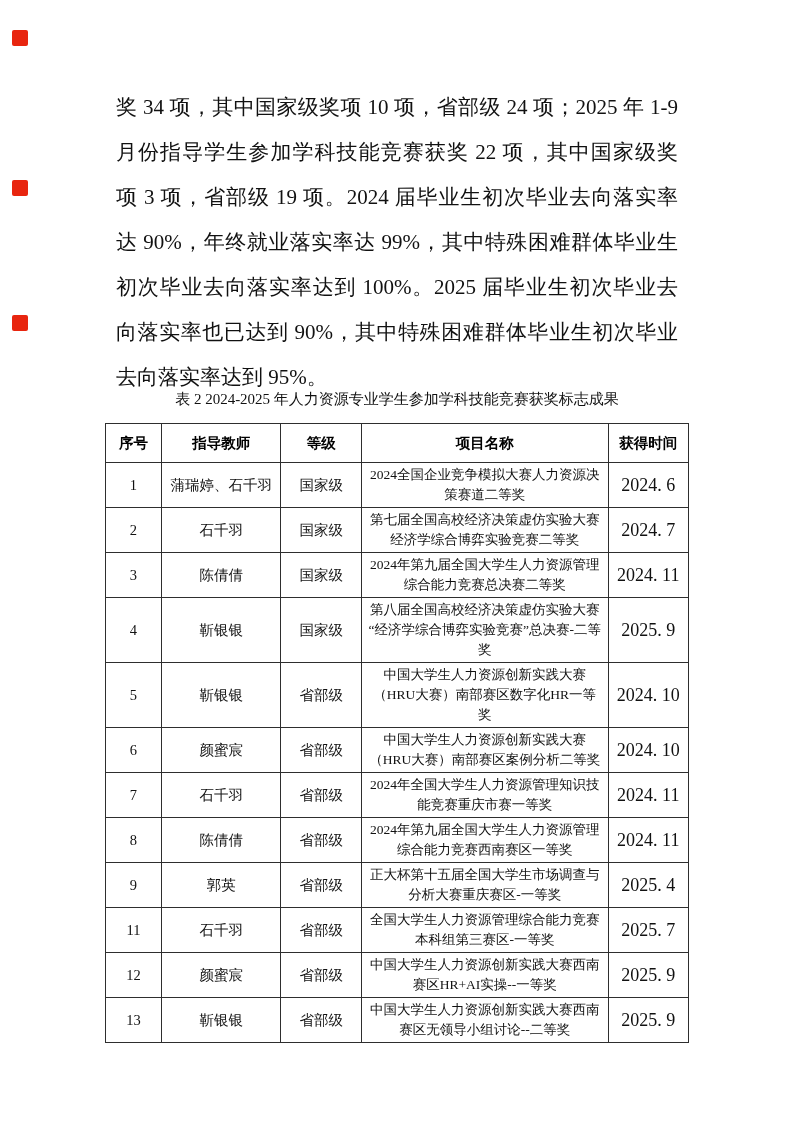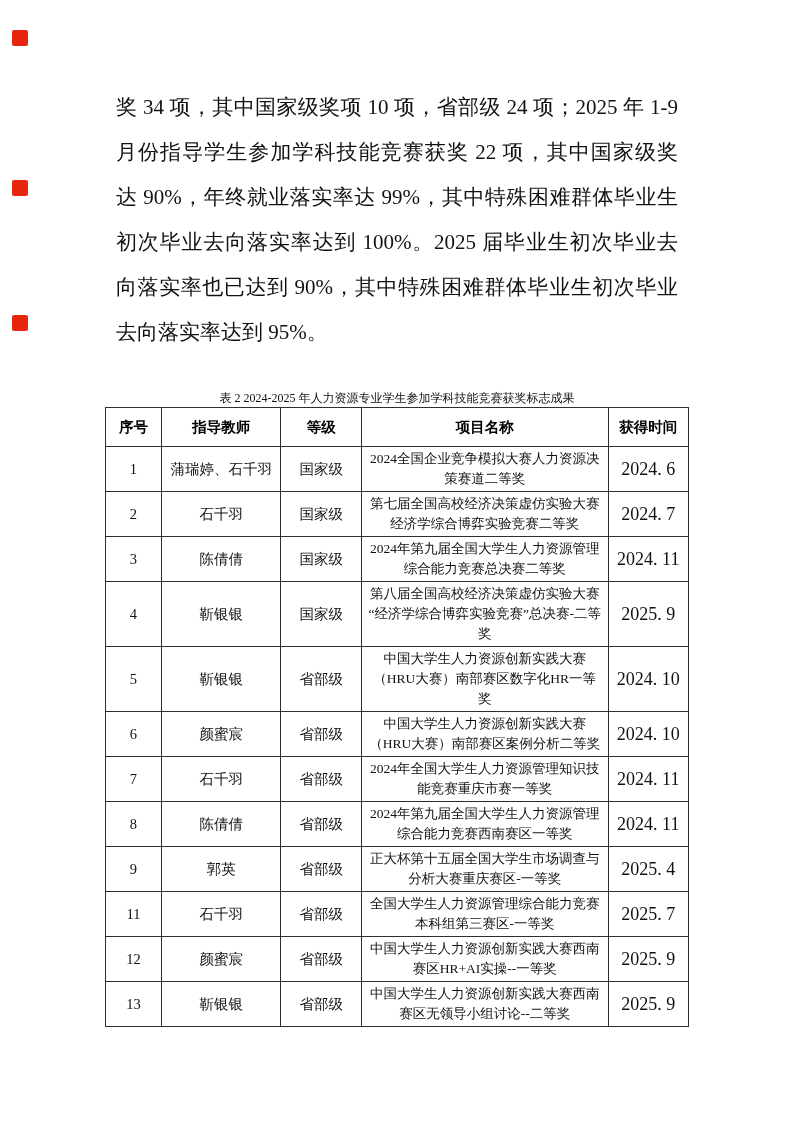--- a/index.html
+++ b/index.html
@@ -10,25 +10,25 @@
   
   .marker { position:absolute; left:12px; width:16px; height:16px; background:#e8250f; border-radius:2px; }
   .m1 { top:30px; } .m2 { top:180px; } .m3 { top:315px; }
 
   
   .para { position:absolute; left:116px; top:85px; width:562px; font-size:21px; line-height:45px; color:#111; }
   .pline { text-align:justify; text-justify:inter-ideograph; white-space:normal; }
   .pline.just { text-align-last:justify; }
 
   
-  .caption { position:absolute; left:90px; top:390px; width:614px; text-align:center; font-size:12px; color:#111; }
+  .caption { position:absolute; left:90px; top:390px; width:614px; text-align:center; font-size:15px; color:#111; }
 
   
   .tbl {
-    position:absolute; left:105px; top:407px; width:584px;
+    position:absolute; left:105px; top:423px; width:584px;
     border-collapse:collapse; table-layout:fixed;
   }
   .tbl th, .tbl td {
     border:1px solid #2e2e2e; text-align:center; vertical-align:middle;
     padding:1px 3px; overflow:hidden;
   }
   .tbl th {
     font-family:"Liberation Sans","DejaVu Sans",sans-serif;
     font-size:14.5px; font-weight:bold; height:36px; color:#000;
   }
@@ -43,20 +43,21 @@
 
 <div class="page">
 
   <div class="marker m1"></div>
   <div class="marker m2"></div>
   <div class="marker m3"></div>
 
   <div class="para">
     <div class="pline just">奖 34 项，其中国家级奖项 10 项，省部级 24 项；2025 年 1-9</div>
     <div class="pline just">月份指导学生参加学科技能竞赛获奖 22 项，其中国家级奖</div>
+    <div class="pline just">项 3 项，省部级 19 项。2024 届毕业生初次毕业去向落实率</div>
     <div class="pline just">达 90%，年终就业落实率达 99%，其中特殊困难群体毕业生</div>
     <div class="pline just">初次毕业去向落实率达到 100%。2025 届毕业生初次毕业去</div>
     <div class="pline just">向落实率也已达到 90%，其中特殊困难群体毕业生初次毕业</div>
     <div class="pline">去向落实率达到 95%。</div>
   </div>
 
   <div class="caption">表 2 2024-2025 年人力资源专业学生参加学科技能竞赛获奖标志成果</div>
 
   <table class="tbl">
     <colgroup>

